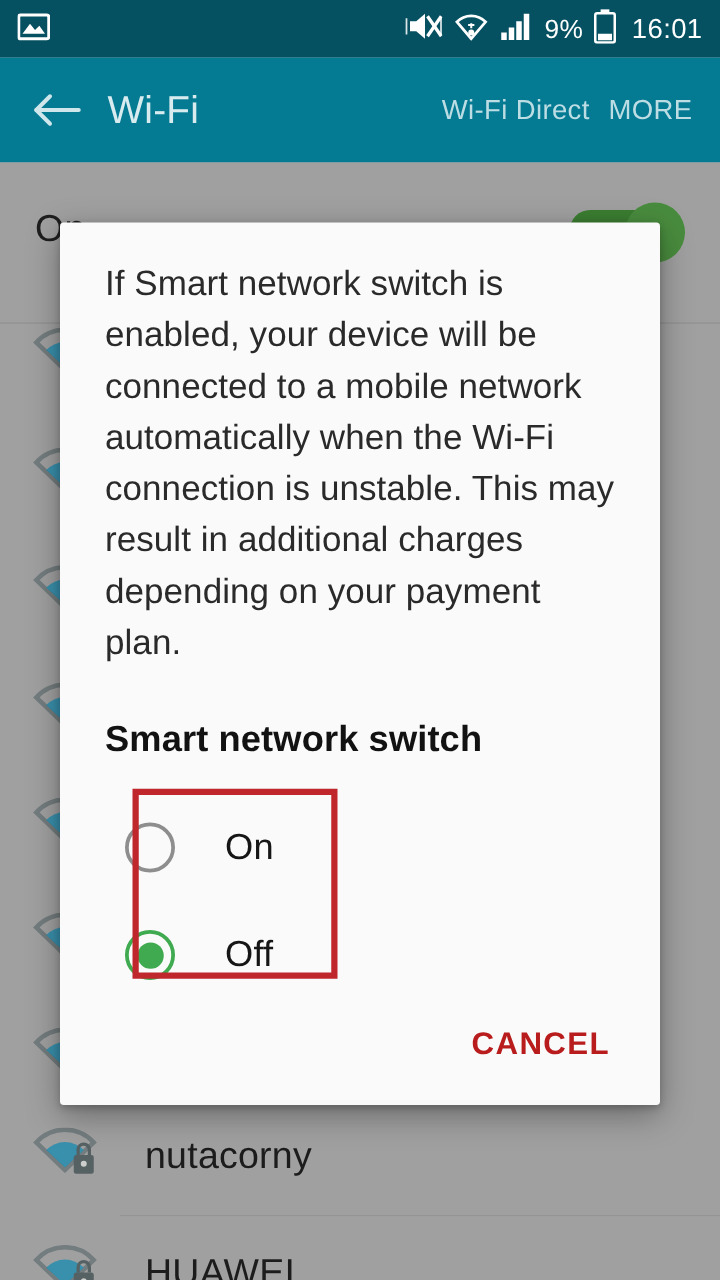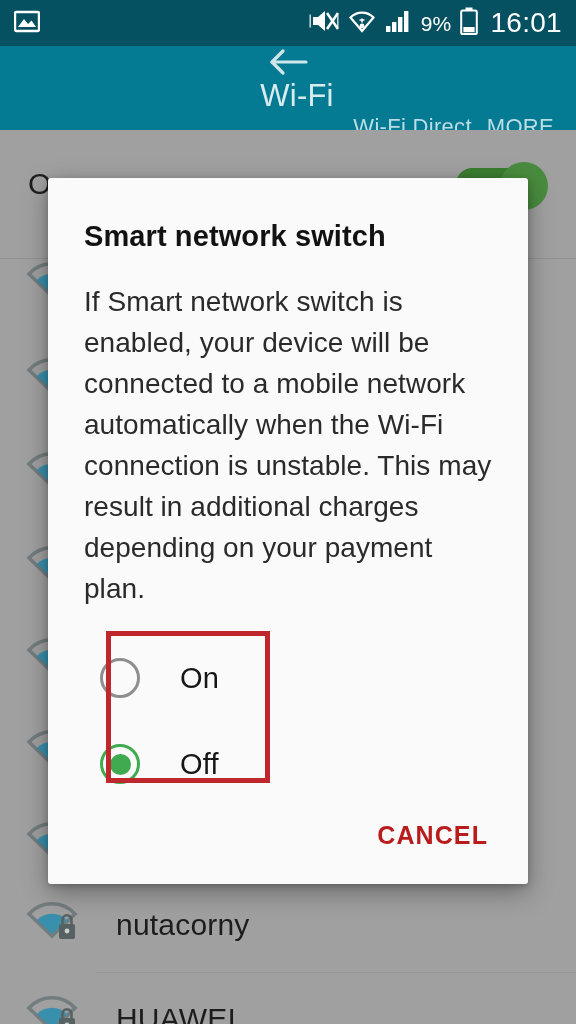--- a/index.html
+++ b/index.html
@@ -23,31 +23,30 @@
   #status-right {
     margin-left:auto;
     display:flex; align-items:center; gap:9px;
   }
   .sb-glyph { display:block; }
   #battery-pct {
     font-size:21px; letter-spacing:0.2px; font-weight:400;
     color:#ffffff; line-height:1;
   }
   #status-clock {
-    font-size:28px; letter-spacing:0.3px; color:#ffffff;
+    font-size:22px; letter-spacing:0.3px; color:#ffffff;
     line-height:1; margin-left:3px;
   }
 
   
   #toolbar {
     position:absolute; top:46px; left:0; width:576px; height:84px;
     background:#057a93;
     display:flex; align-items:center;
     padding:0 22px;
-    flex-direction:column;
   }
   #back-button { width:46px; height:46px; display:flex; align-items:center; justify-content:center; cursor:pointer; }
   #toolbar-title {
     color:#d8ecf0; font-size:31px; font-weight:400;
     margin-left:18px; letter-spacing:0.2px;
   }
   #toolbar-actions { margin-left:auto; display:flex; align-items:center; gap:15px; }
   .toolbar-action {
     color:#bcdde4; font-size:22px; letter-spacing:0.3px;
     cursor:pointer; white-space:nowrap;
@@ -299,22 +298,22 @@
             <circle cx="41" cy="29" r="2.4" fill="#e8e8e8"></circle>
           </svg></span>
         <span class="net-name">HUAWEI</span>
       </div>
     </div>
 </div>
 
 <div id="scrim"></div>
 
 <div id="dialog">
+  <div id="dialog-message">If Smart network switch is enabled, your device will be connected to a mobile network automatically when the Wi-Fi connection is unstable. This may result in additional charges depending on your payment plan.</div>
   <div id="dialog-title">Smart network switch</div>
-  <div id="dialog-message">If Smart network switch is enabled, your device will be connected to a mobile network automatically when the Wi-Fi connection is unstable. This may result in additional charges depending on your payment plan.</div>
 
   <div id="radio-group">
     <div class="radio-row">
       <span class="radio-outer"></span>
       <span class="radio-label">On</span>
     </div>
     <div class="radio-row">
       <span class="radio-outer checked">
         <span class="radio-dot"></span>
       </span>

